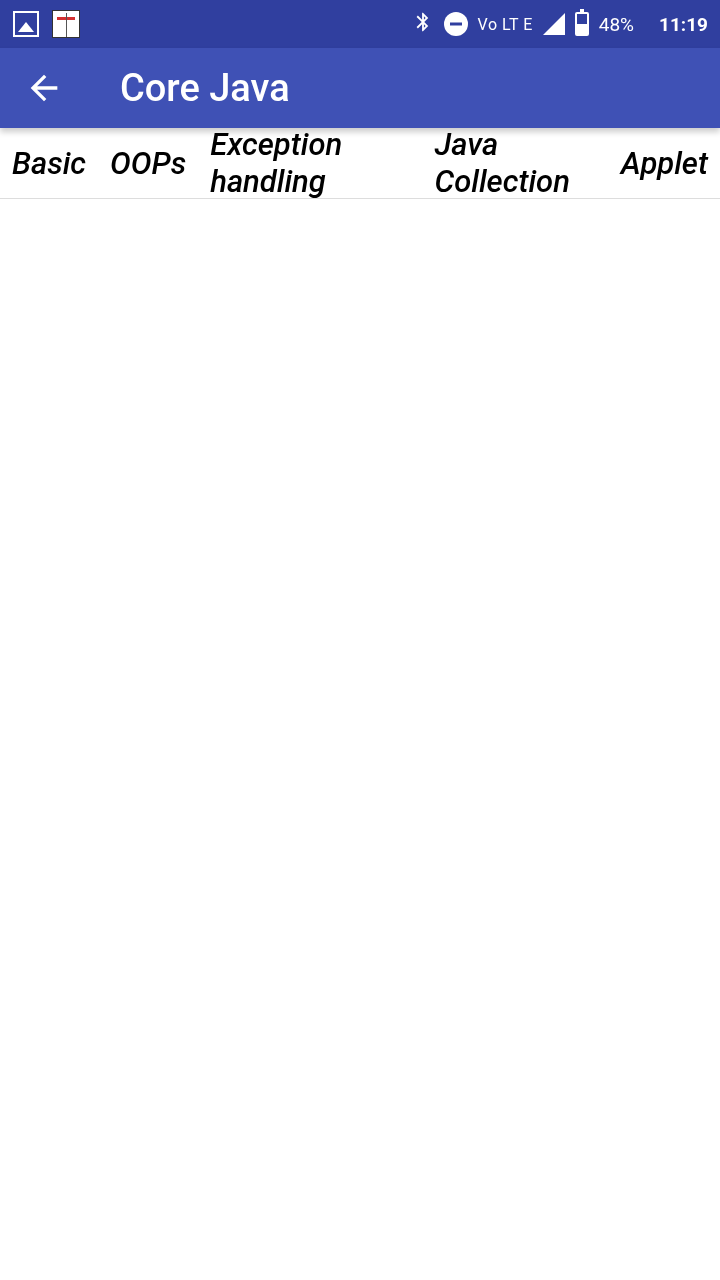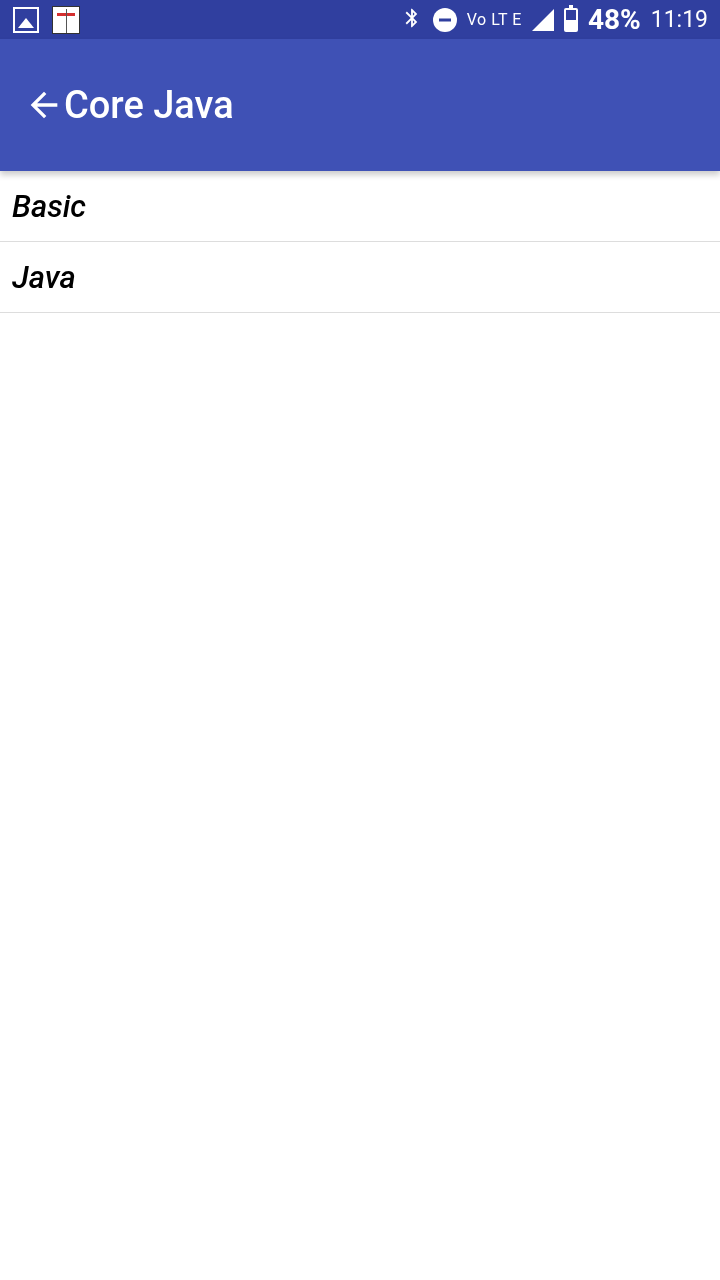--- a/index.html
+++ b/index.html
@@ -8,21 +8,21 @@
       box-sizing: border-box;
     }
     body {
       width: 720px;
       height: 1280px;
       font-family: Roboto, Arial, sans-serif;
       background: #ffffff;
       overflow: hidden;
     }
     .status-bar {
-      height: 39px;
+      height: 48px;
       background: #303f9f;
       display: flex;
       align-items: center;
       justify-content: space-between;
       padding: 0 12px;
       color: #ffffff;
     }
     .status-left {
       display: flex;
       align-items: center;
@@ -133,33 +133,34 @@
     .battery::after {
       content: "";
       position: absolute;
       bottom: 0;
       left: 0;
       right: 0;
       height: 48%;
       background: #ffffff;
     }
     .batt-pct {
-      font-size: 28px;
-      font-weight: bold;
+      font-size: 19px;
     }
     .clock {
-      font-size: 23px;
-      font-weight: 400;
+      font-size: 19px;
+      font-weight: 700;
+      margin-left: 15px;
     }
     .app-bar {
-      height: 132px;
+      height: 80px;
       background: #3f51b5;
       display: flex;
       align-items: center;
       padding: 0 24px;
+      gap: 56px;
       box-shadow: 0 4px 6px rgba(0,0,0,0.2);
     }
     .back-arrow {
       width: 40px;
       height: 40px;
       display: flex;
       align-items: center;
       justify-content: center;
       cursor: pointer;
     }
@@ -168,21 +169,21 @@
       height: 40px;
       fill: #ffffff;
     }
     .app-title {
       color: #ffffff;
       font-size: 38px;
       font-weight: 500;
     }
     .list {
       display: flex;
-      flex-direction: column;
+      flex-direction: row;
     }
     .list-item {
       height: 71px;
       display: flex;
       align-items: center;
       padding: 0 12px;
       border-bottom: 1px solid #dddddd;
       font-size: 31px;
       font-style: italic;
       font-weight: 500;
@@ -224,15 +225,24 @@
       </svg>
   </div>
   <div class="app-title">Core Java</div>
 </div>
 
 <div class="list">
   <div class="list-item">
       <span>Basic</span>
     </div>
   <div class="list-item">
-      <span>Java</span>
+      <span>OOPs</span>
+    </div>
+  <div class="list-item">
+      <span>Exception handling</span>
+    </div>
+  <div class="list-item">
+      <span>Java Collection</span>
+    </div>
+  <div class="list-item">
+      <span>Applet</span>
     </div>
 </div>
 
 </body></html>

